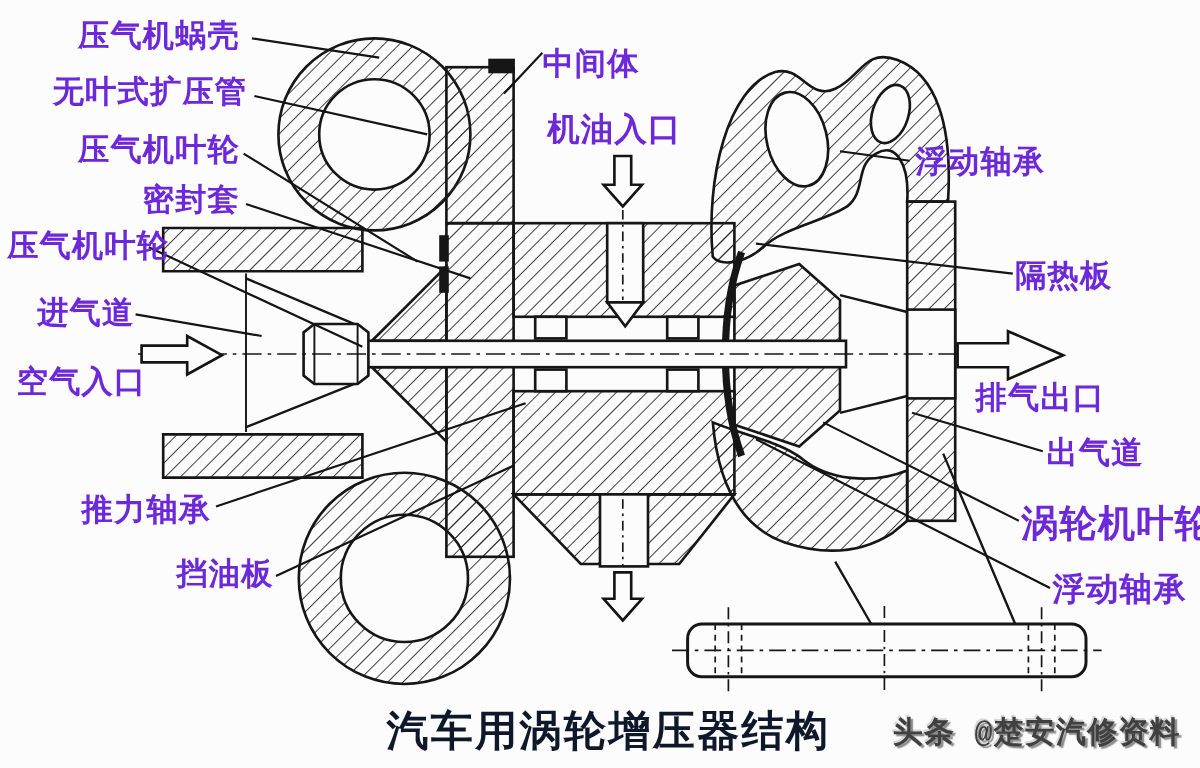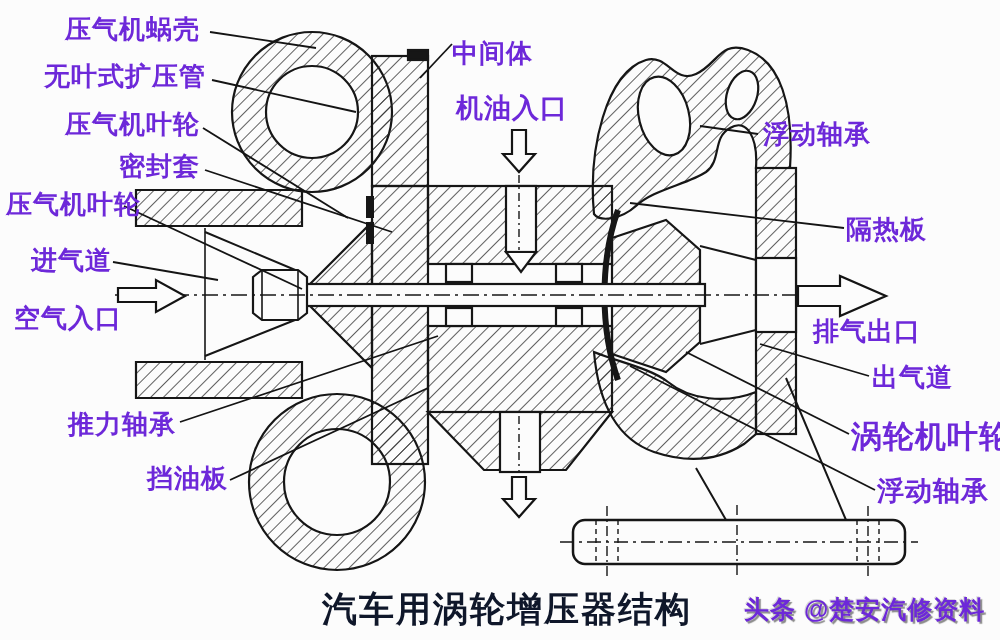--- a/index.html
+++ b/index.html
@@ -15,22 +15,23 @@
   }
   .ra{text-align:right;}
   .title{
     position:absolute;left:322px;top:586px;width:380px;
     font-size:35px;font-weight:800;color:#0f172a;letter-spacing:2px;
     white-space:nowrap;
   }
   .watermark{
     position:absolute;left:744px;top:593px;
     font-size:25px;font-weight:800;letter-spacing:1px;white-space:nowrap;
-    color:#6d28d9;
+    color:#404040;
     text-shadow:2px 2px 1px #8a8a8a,-1px -1px 0 #d8d8d8;
+    font-family:Liberation Mono, monospace;
   }
 </style>
 </head>
 <body>
 
 <div id="canvas">
 
   <svg id="diagram-svg" width="1000" height="640" viewBox="0 0 1000 640">
     <defs>
       <pattern id="hatch" patternUnits="userSpaceOnUse" width="9" height="9" patternTransform="rotate(45)">

